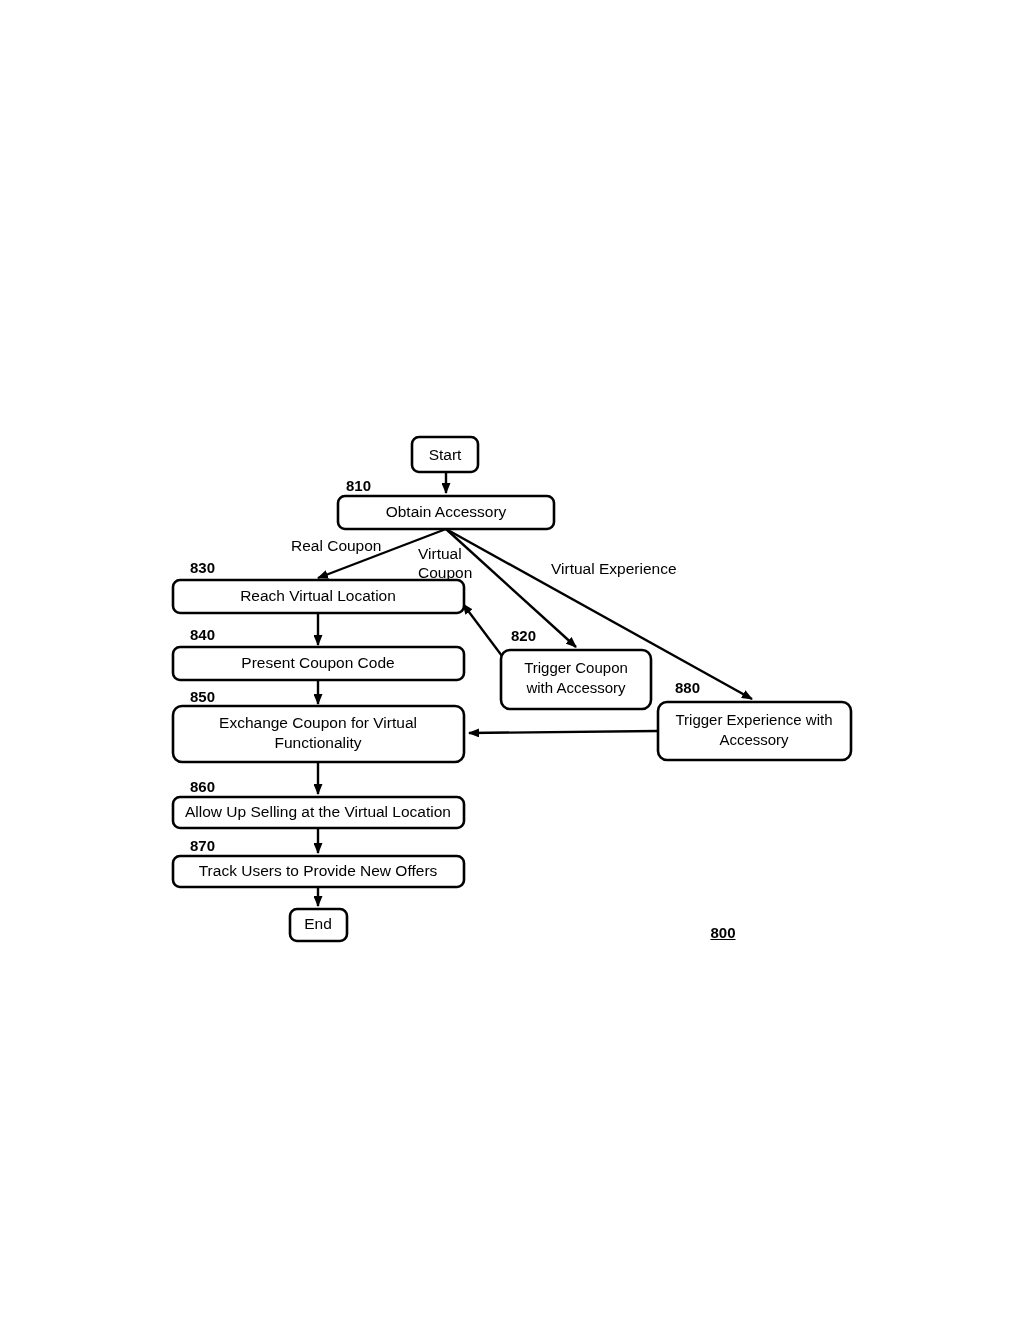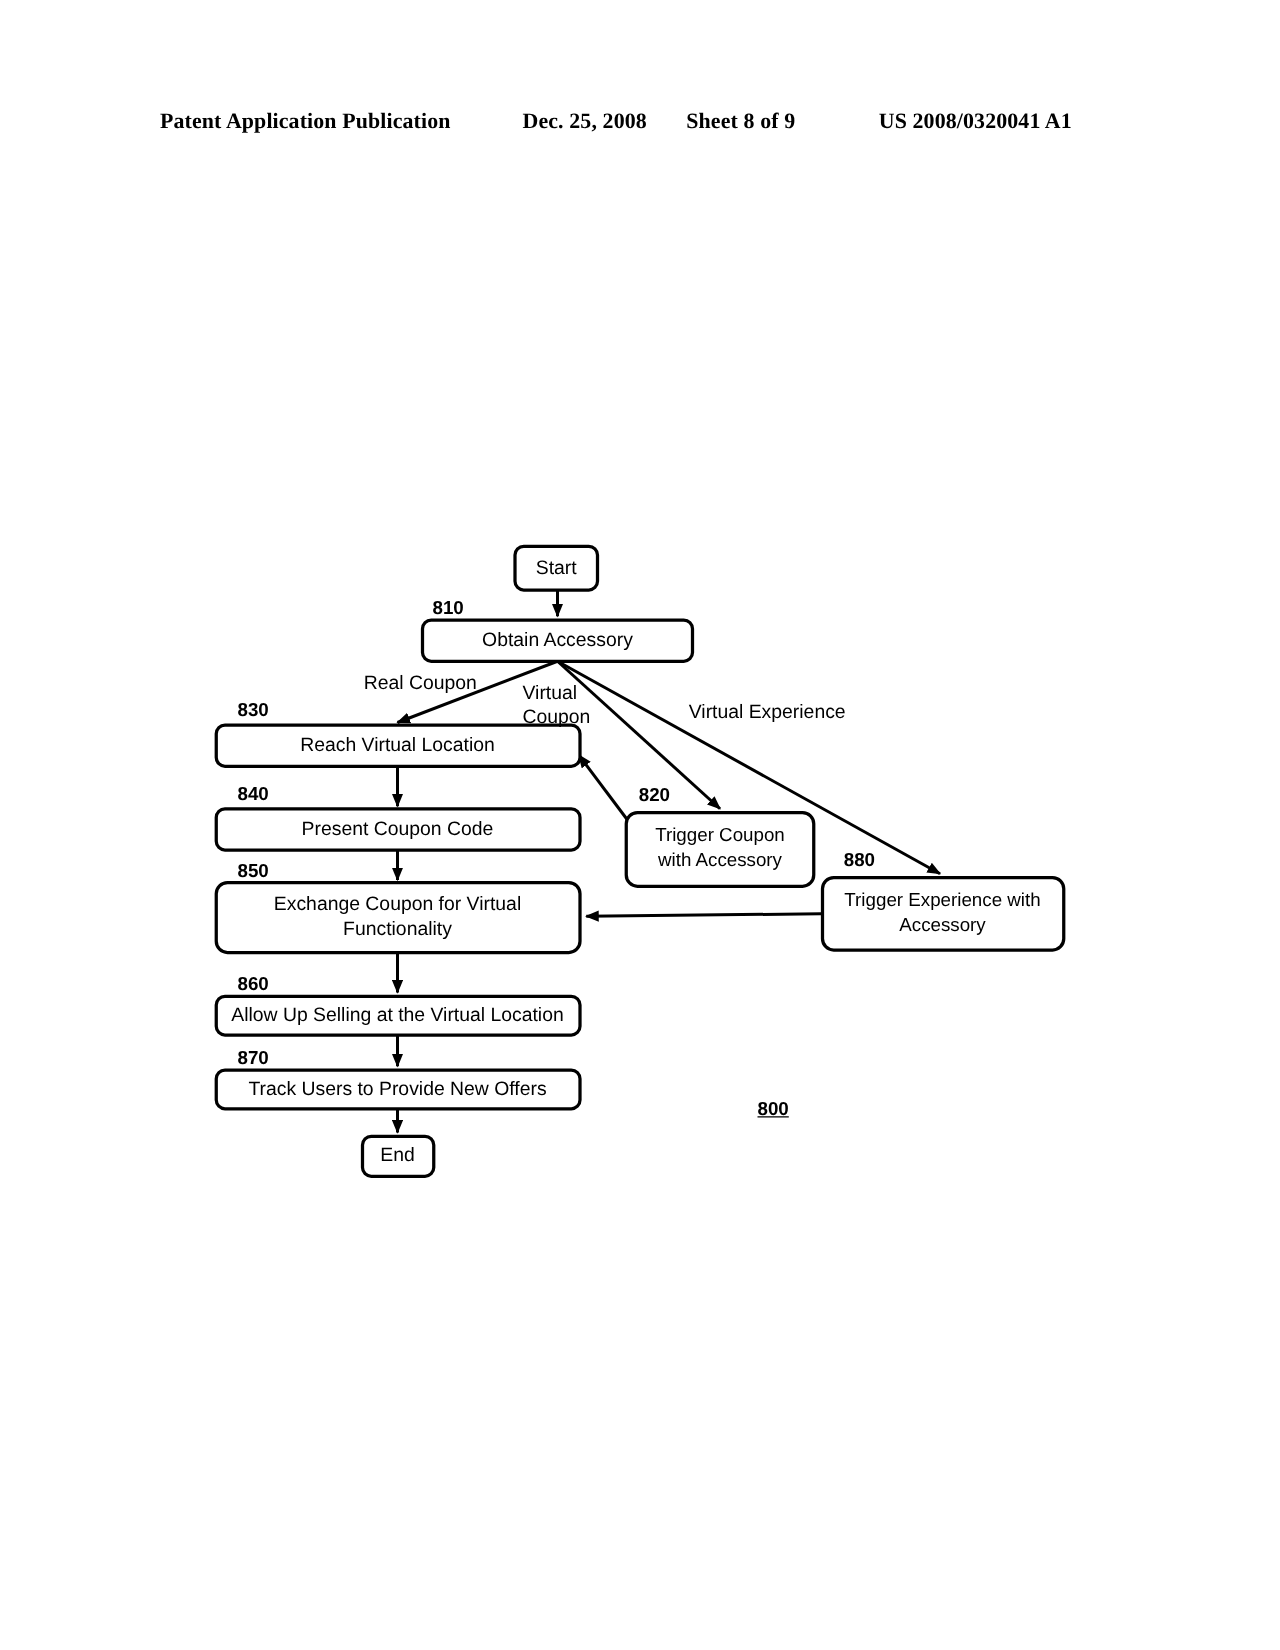--- a/index.html
+++ b/index.html
@@ -89,23 +89,23 @@
     font-weight: bold;
     fill: #000000;
     text-anchor: start;
     dominant-baseline: middle;
   }
 
   
   .fig-caption {
     position: absolute;
     left: 600px;
-    top: 880px;
+    top: 925px;
     width: 240px;
-    text-align: left;
+    text-align: center;
   }
   .fig-number-ref {
     font-family: "Liberation Sans", sans-serif;
     font-size: 15px;
     font-weight: bold;
     text-decoration: underline;
     display: block;
     line-height: 1.1;
     margin-left: 6px;
   }
@@ -115,26 +115,20 @@
     display: block;
     margin-top: 7px;
     line-height: 1.05;
   }
 </style>
 </head>
 <body>
 
 <div id="page">
 
-  <div class="pub-header">
-    <span class="h-left">Patent Application Publication</span>
-    <span class="h-date">Dec. 25, 2008</span>
-    <span class="h-sheet">Sheet 8 of 9</span>
-    <span class="h-right">US 2008/0320041 A1</span>
-  </div>
 
   <div id="figure-area">
     <svg class="flow" viewBox="0 0 1024 1320">
       <defs>
         <marker id="arrowhead" markerWidth="11" markerHeight="9" refX="10" refY="4.5" orient="auto" markerUnits="userSpaceOnUse">
           <path d="M0,0 L11,4.5 L0,9 z" fill="#000000"></path>
         </marker>
       </defs>
 
       <line class="edge" x1="446" y1="472" x2="446" y2="493" marker-end="url(#arrowhead)"></line>

